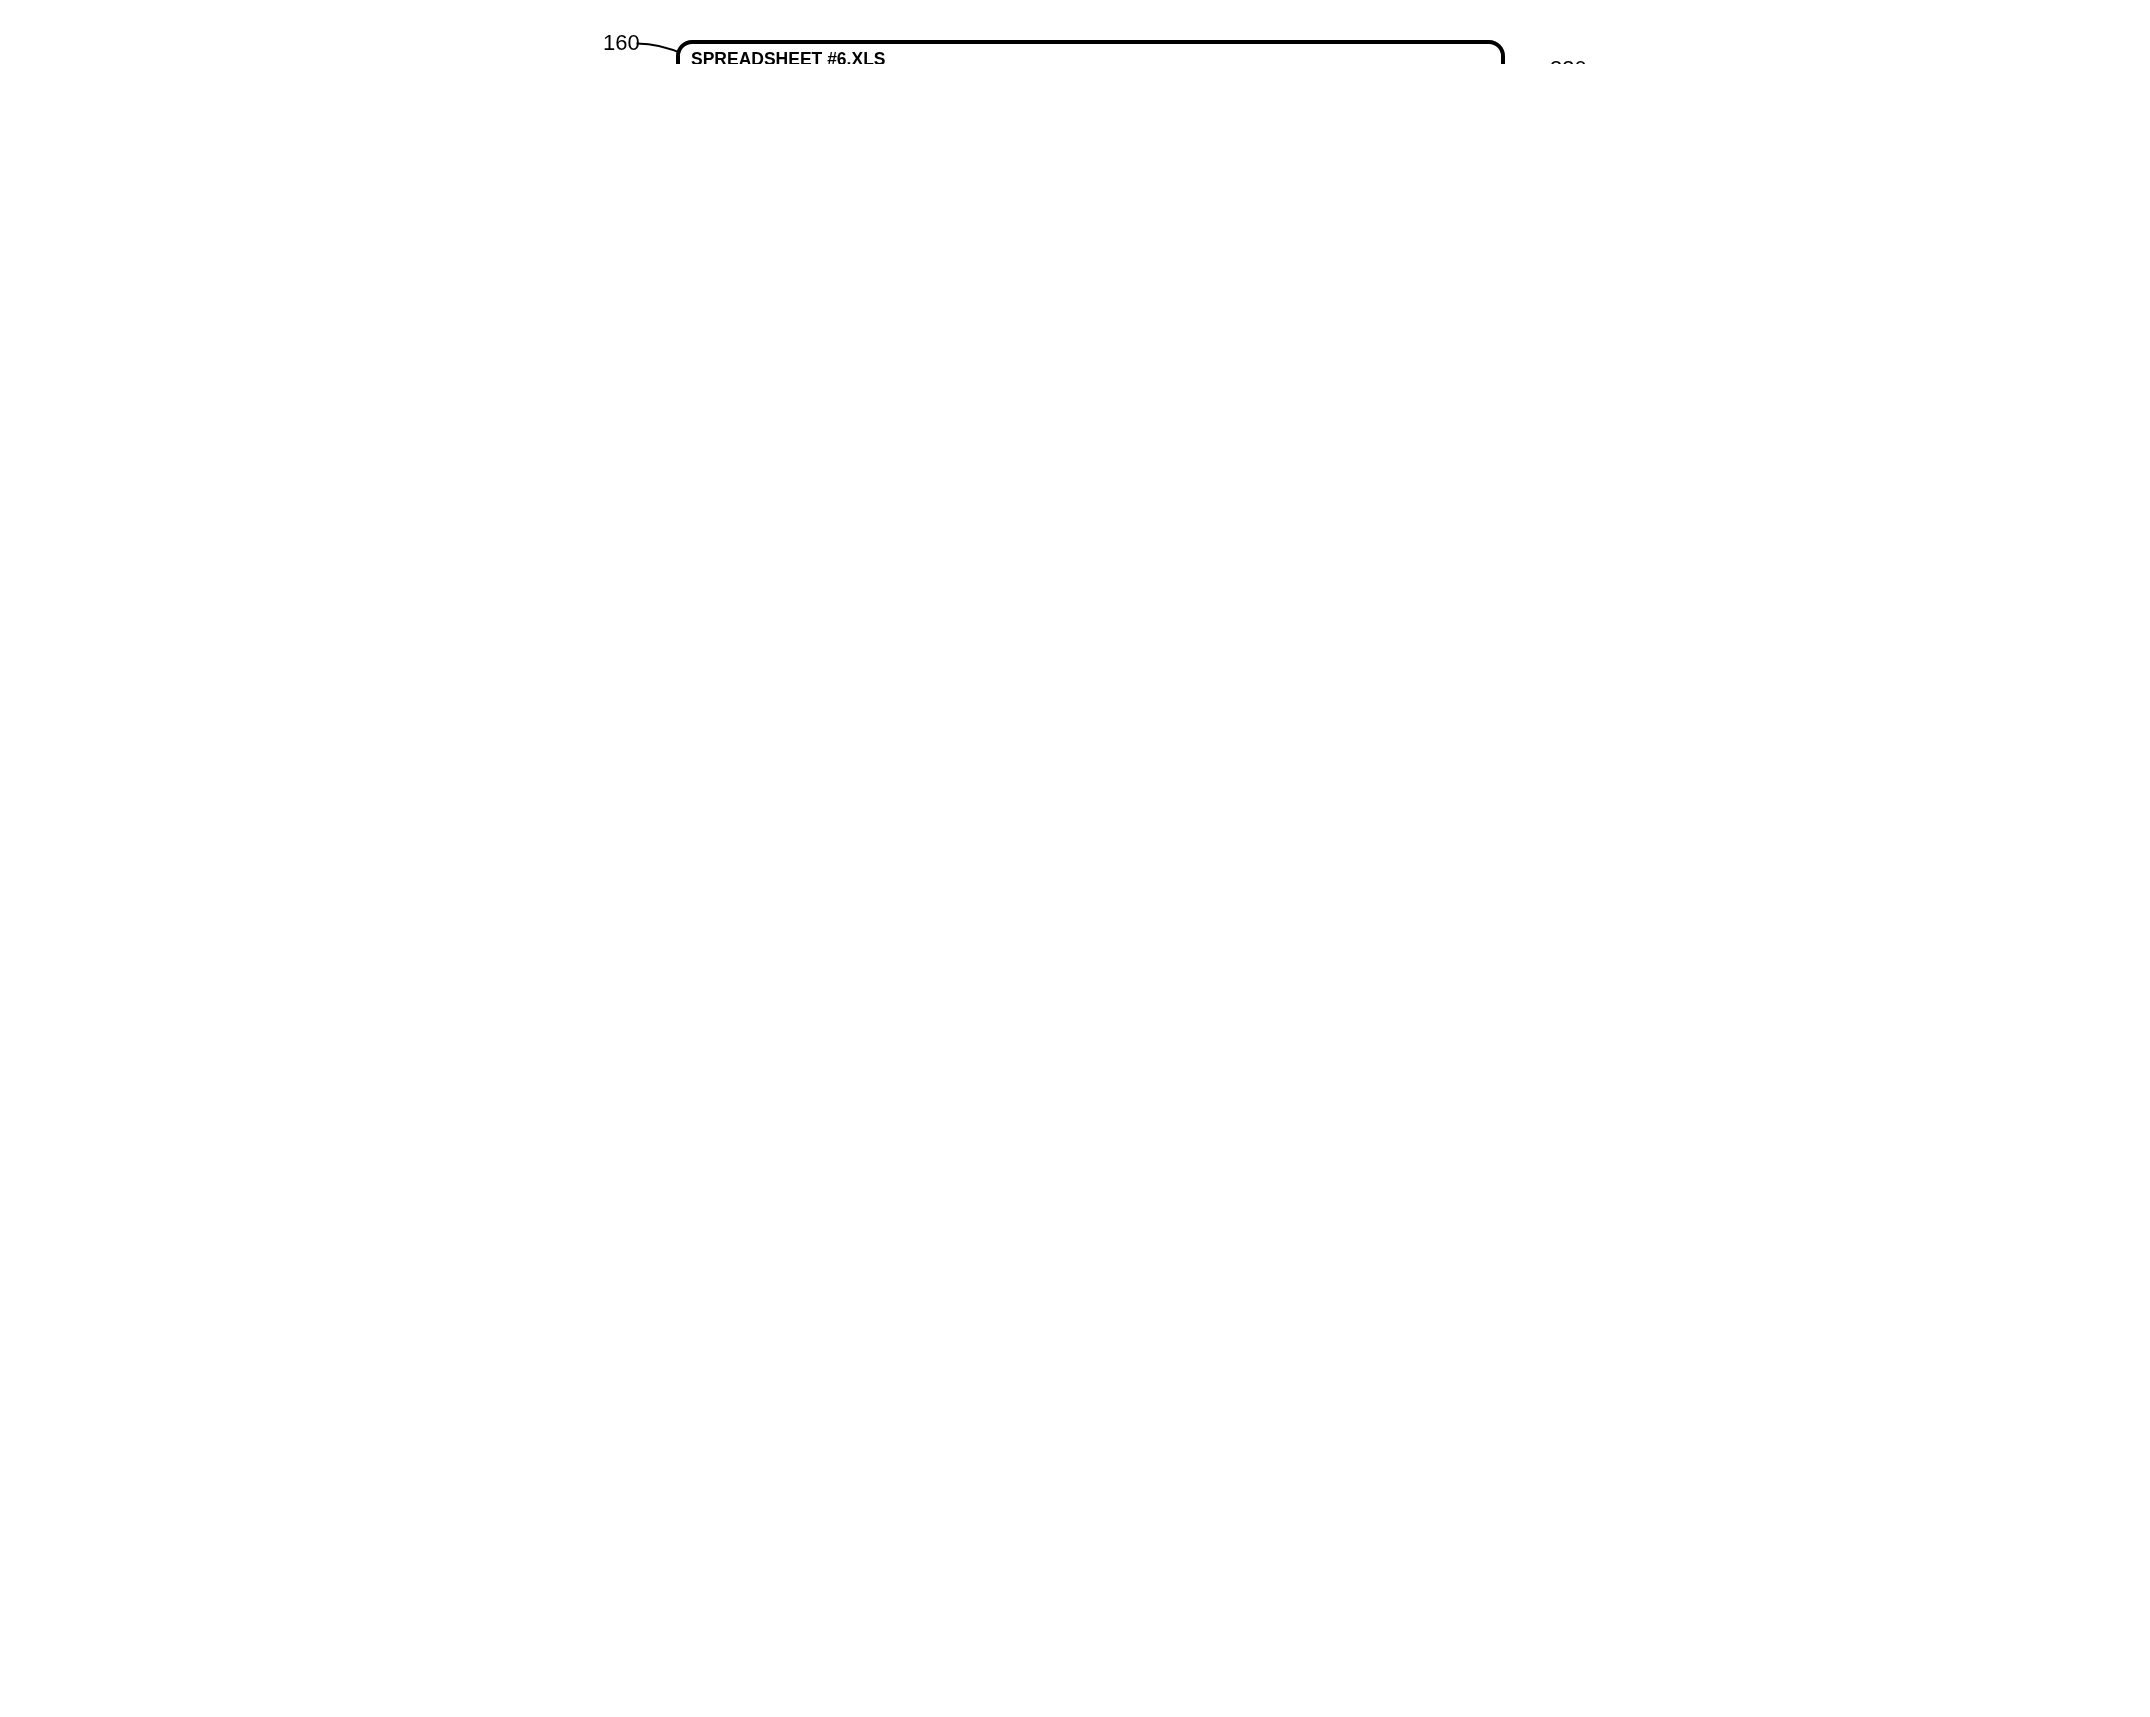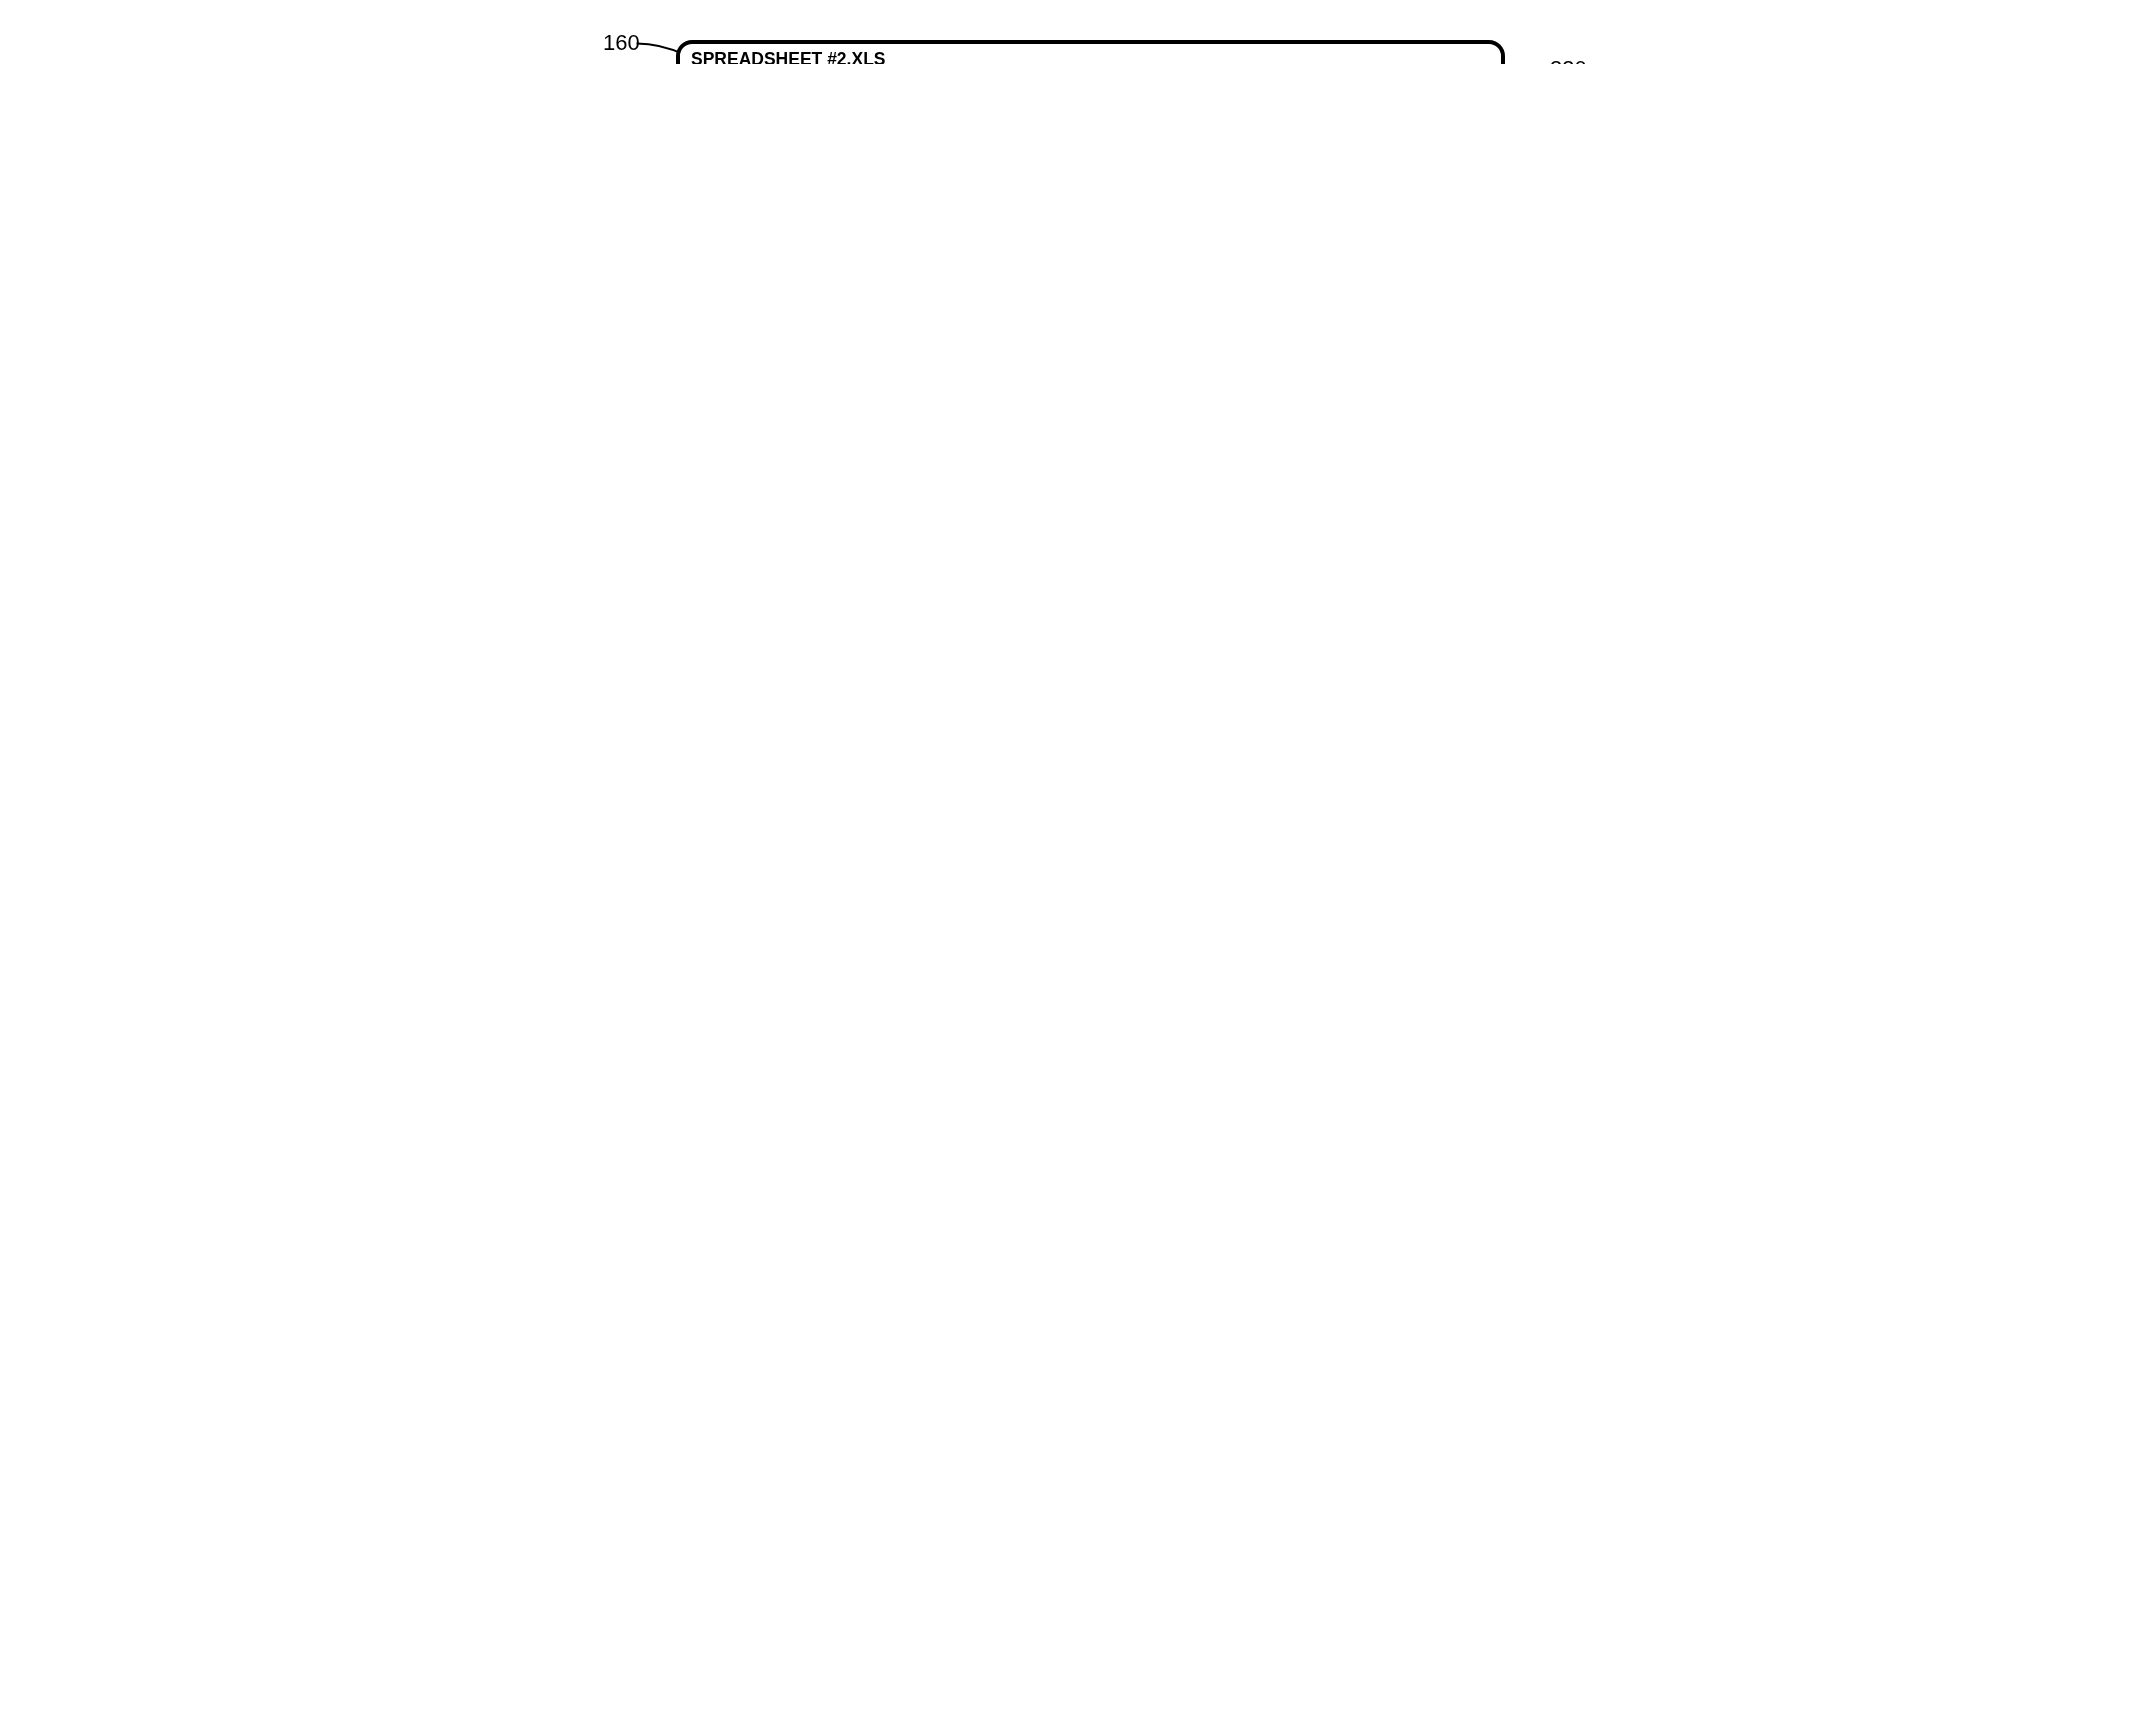--- a/index.html
+++ b/index.html
@@ -241,21 +241,21 @@
       <path d="M300 240 Q420 218 560 240"></path>
       <path d="M300 494 Q440 472 600 500"></path>
       <path d="M300 540 Q440 520 600 546"></path>
       <path d="M300 738 Q420 720 560 744"></path>
       <path d="M780 880 Q880 864 990 882"></path>
     </g>
   </svg>
 
   <div class="window">
 
-    <div class="titlebar">SPREADSHEET #2.XLS</div>
+    <div class="titlebar">SPREADSHEET #6.XLS</div>
 
     <div class="menubar">
       <div>FILE</div>
       <div>EDIT</div>
       <div>VIEW</div>
       <div>INSERT</div>
       <div>FORMAT</div>
       <div>TOOLS</div>
       <div>DATA</div>
       <div>WINDOW</div>

